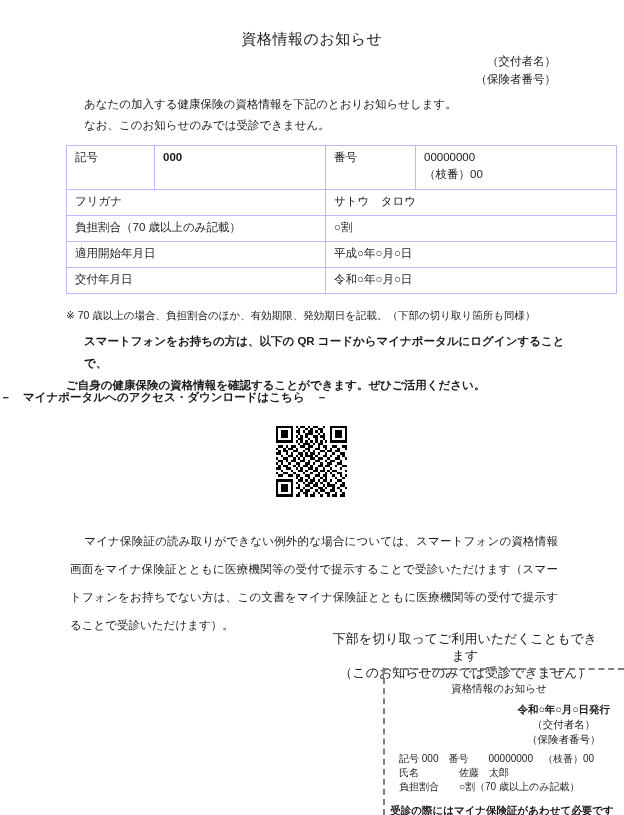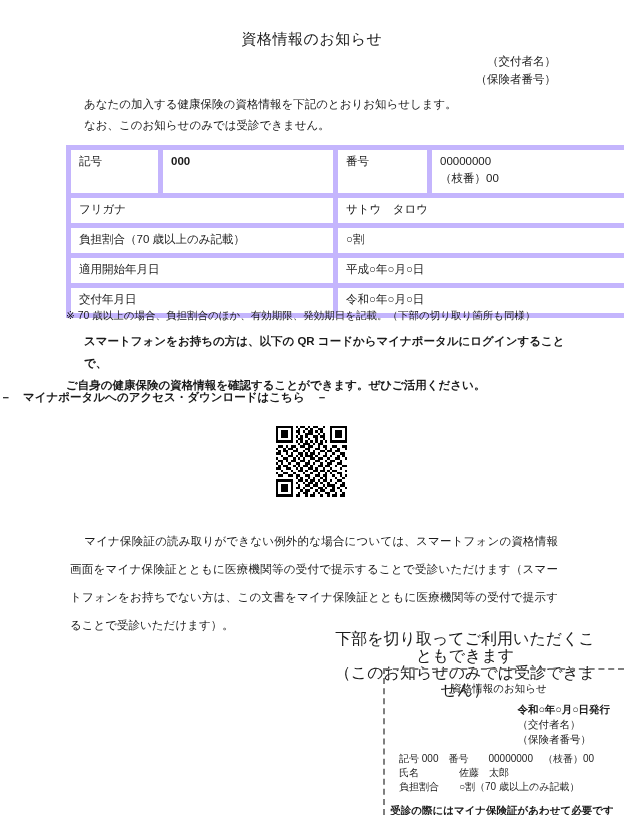--- a/index.html
+++ b/index.html
@@ -59,21 +59,21 @@
   .info-table {
     position: absolute;
     top: 145px;
     left: 66px;
     width: 490px;
     border-collapse: collapse;
     table-layout: fixed;
     font-size: 11.5px;
   }
   .info-table td {
-    border: 5px solid #c4b5fd;
+    border: 1px solid #c4b5fd;
     padding: 3px 6px 4px 8px;
     vertical-align: top;
     line-height: 17px;
     height: 18px;
   }
   .c-label1 { width: 73px; }
   .c-val1   { width: 156px; font-weight: bold; }
   .c-label2 { width: 75px; }
   .c-val2   { width: 186px; }
   .tall td { height: 36px; }
@@ -133,21 +133,21 @@
   }
   .body-para .indent { display: inline-block; width: 14px; }
 
   
   .tear-header {
     position: absolute;
     top: 630px;
     left: 330px;
     width: 270px;
     text-align: center;
-    font-size: 16px;
+    font-size: 13px;
     line-height: 17px;
   }
 
   
   .tear-box {
     position: absolute;
     top: 668px;
     left: 383px;
     width: 241px;
     height: 147px;
@@ -160,21 +160,21 @@
     top: 12px;
     left: 0;
     width: 228px;
     text-align: center;
     font-size: 10.5px;
   }
   .tear-issue {
     position: absolute;
     top: 32px;
     right: 14px;
-    text-align: left;
+    text-align: center;
     font-size: 10.5px;
     line-height: 15px;
   }
   .tear-issue .date { font-weight: bold; }
   .tear-details {
     position: absolute;
     top: 82px;
     left: 14px;
     font-size: 10px;
     line-height: 14px;

